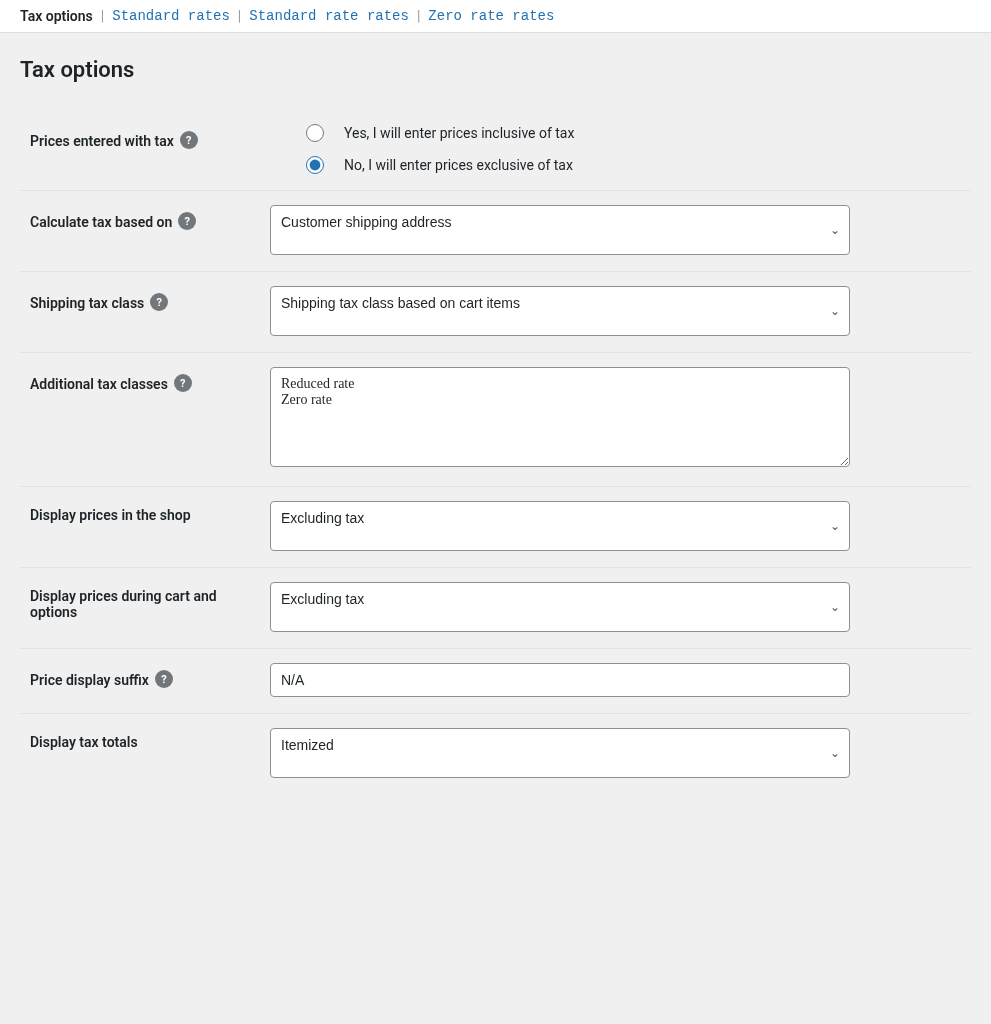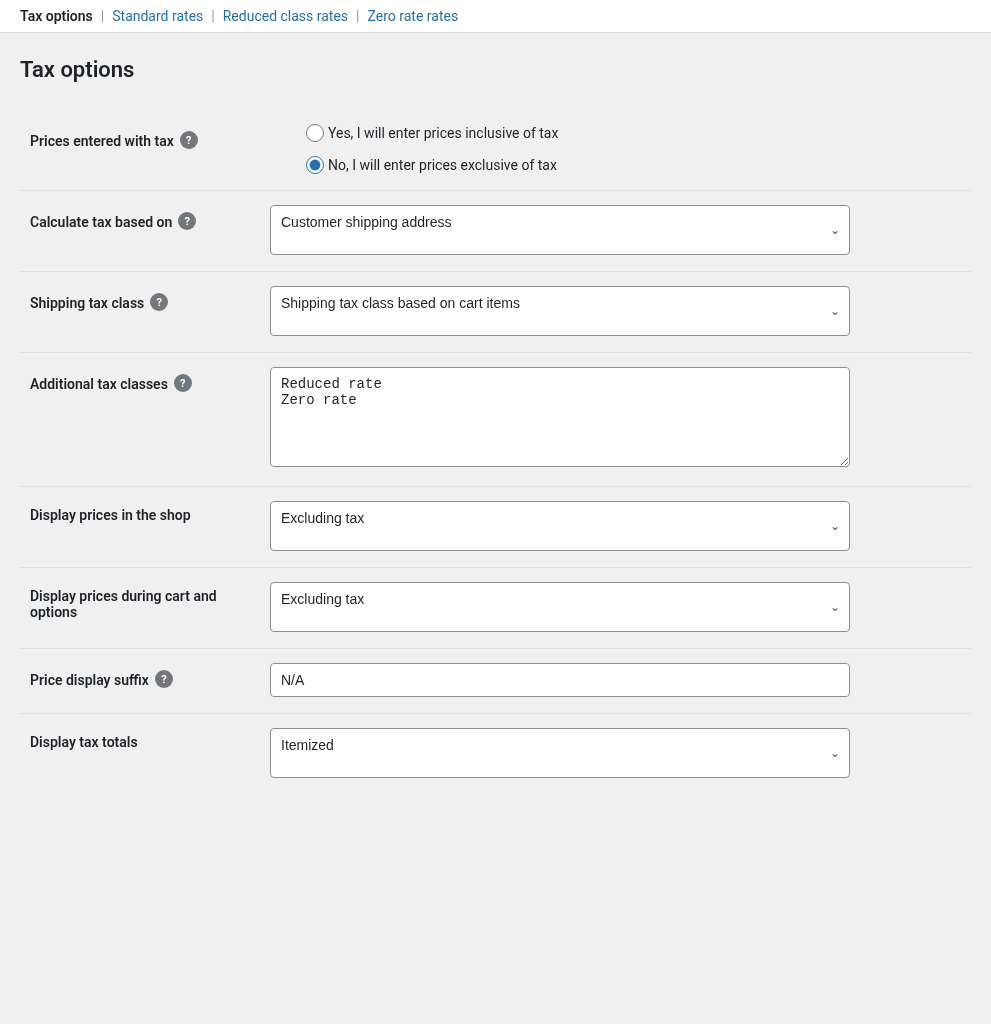--- a/index.html
+++ b/index.html
@@ -27,20 +27,21 @@
       font-weight: 600;
       color: #1d2327;
     }
     .top-nav .nav-sep {
       color: #999;
       margin: 0 4px;
     }
     .top-nav a {
       color: #2271b1;
       text-decoration: none;
+      font-family: Liberation Mono, monospace;
     }
     .content-area {
       padding: 24px 20px 20px 20px;
       max-width: 991px;
     }
     .page-title {
       font-size: 22px;
       font-weight: 600;
       color: #1d2327;
       margin-bottom: 28px;
@@ -86,21 +87,21 @@
       margin-top: 1px;
     }
     .radio-group {
       display: flex;
       flex-direction: column;
       gap: 14px;
     }
     .radio-option {
       display: flex;
       align-items: center;
-      gap: 4px;
+      gap: 20px;
       cursor: pointer;
       padding-left: 36px;
     }
     .radio-option input[type="radio"] {
       width: 18px;
       height: 18px;
       accent-color: #2271b1;
       cursor: pointer;
     }
     .radio-label {
@@ -149,21 +150,21 @@
     }
     .textarea-field {
       width: 580px;
       min-height: 100px;
       padding: 8px 10px;
       border: 1px solid #8c8f94;
       border-radius: 4px;
       font-size: 14px;
       color: #1d2327;
       resize: vertical;
-      font-family: Liberation Mono, monospace;
+      font-family: Liberation Serif, serif;
       background: #fff;
       outline: none;
     }
     .text-input {
       width: 580px;
       padding: 8px 10px;
       border: 1px solid #8c8f94;
       border-radius: 4px;
       font-size: 14px;
       color: #1d2327;
@@ -180,21 +181,21 @@
 </head>
 <body>
 
 <div class="page-wrapper">
 
   <div class="top-nav">
     <span class="nav-current">Tax options</span>
     <span class="nav-sep">|</span>
     <a href="#">Standard rates</a>
     <span class="nav-sep">|</span>
-    <a href="#">Reduced class rates</a>
+    <a href="#">Standard rate rates</a>
     <span class="nav-sep">|</span>
     <a href="#">Zero rate rates</a>
   </div>
 
   <div class="content-area">
     <h1 class="page-title">Tax options</h1>
 
     <table class="form-table">
 
       <tbody>

